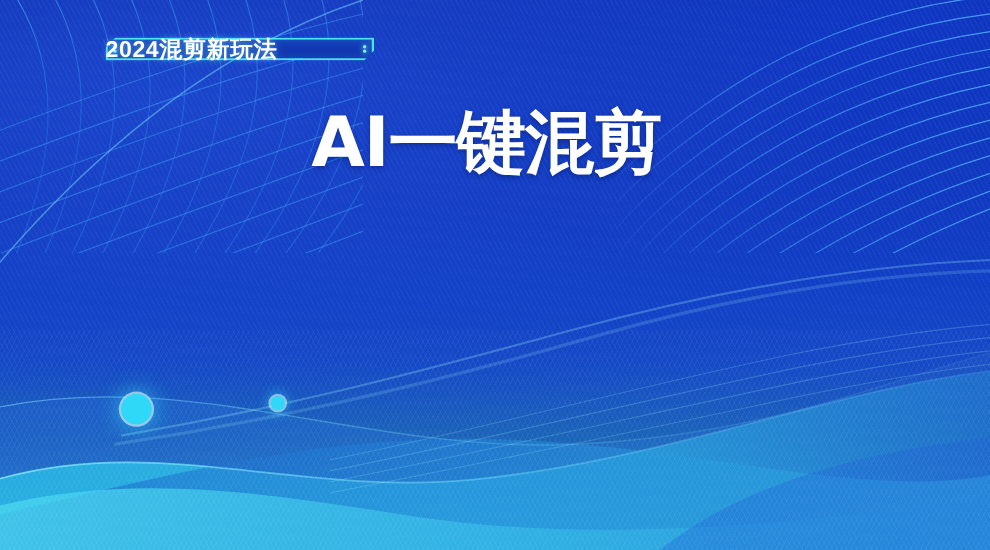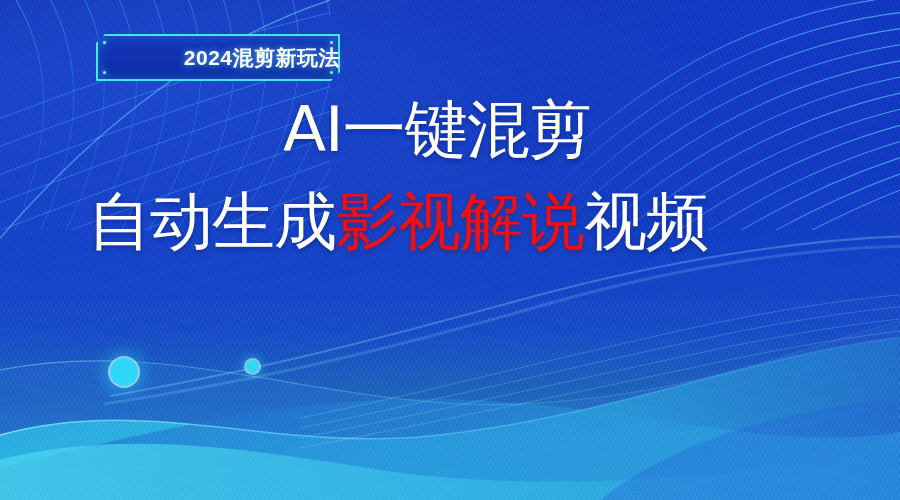--- a/index.html
+++ b/index.html
@@ -42,22 +42,22 @@
 
   
   .dot{position:absolute;border-radius:50%;background:#2fd8f6;}
   .dot.big{width:28px;height:28px;left:110px;top:358px;
     box-shadow:0 0 0 2px rgba(255,255,255,.55),0 0 18px 4px rgba(47,216,246,.55);}
   .dot.small{width:13px;height:13px;left:246px;top:360px;
     box-shadow:0 0 0 2px rgba(255,255,255,.5),0 0 10px 3px rgba(47,216,246,.5);}
 
   
   .badge{
-    position:absolute;left:96px;top:34px;width:244px;height:47px;
-    display:flex;align-items:center;justify-content:flex-end;
+    position:absolute;left:96px;top:34px;width:244px;height:21px;
+    display:flex;align-items:center;justify-content:flex-start;
   }
   .badge .frame{
     position:absolute;inset:0;
     background:linear-gradient(180deg,#1336b9 0%,#0d2ea8 100%);
     border:2px solid #46e6f5;
     clip-path:polygon(9px 0,100% 0,100% calc(100% - 9px),calc(100% - 9px) 100%,0 100%,0 9px);
     box-shadow:0 0 12px rgba(70,230,245,.55),inset 0 0 12px rgba(70,230,245,.25);
   }
   .badge .pin{position:absolute;width:3px;height:3px;border-radius:50%;background:#7ff2ff;box-shadow:0 0 5px #7ff2ff;}
   .badge .pin.a{left:7px;top:7px;}
@@ -67,21 +67,21 @@
   .badge .btxt{
     position:relative;z-index:2;
     color:#ffffff;font-size:21px;font-weight:bold;letter-spacing:.5px;
     white-space:nowrap;
     text-shadow:0 0 7px rgba(120,235,255,.65);
   }
 
   
   .headlines{position:absolute;left:0;top:0;width:900px;height:500px;}
   .hl{
-    position:absolute;white-space:nowrap;font-weight:normal;
+    position:absolute;white-space:nowrap;font-weight:bold;
     font-family:"DejaVu Sans","Liberation Sans",sans-serif;
   }
   .hl1{
     left:283px;top:96px;font-size:63px;line-height:68px;color:#ffffff;
     letter-spacing:-1px;
     text-shadow:0 2px 5px rgba(3,20,90,.45);
   }
   .hl2{
     left:88px;top:188px;font-size:63px;line-height:68px;color:#ffffff;
     letter-spacing:-1px;
@@ -230,17 +230,16 @@
     <span class="pin a"></span>
     <span class="pin b"></span>
     <span class="pin c"></span>
     <span class="pin d"></span>
     <span class="btxt">2024混剪新玩法</span>
   </div>
 
   <div class="headlines">
     <div class="hl hl1">AI一键混剪</div>
 
-    <div class="hl hl2"><span>自动生成</span><span class="red">影视解说</span><span>视频</span></div>
 
   </div>
 
 </div>
 
 </body></html>

